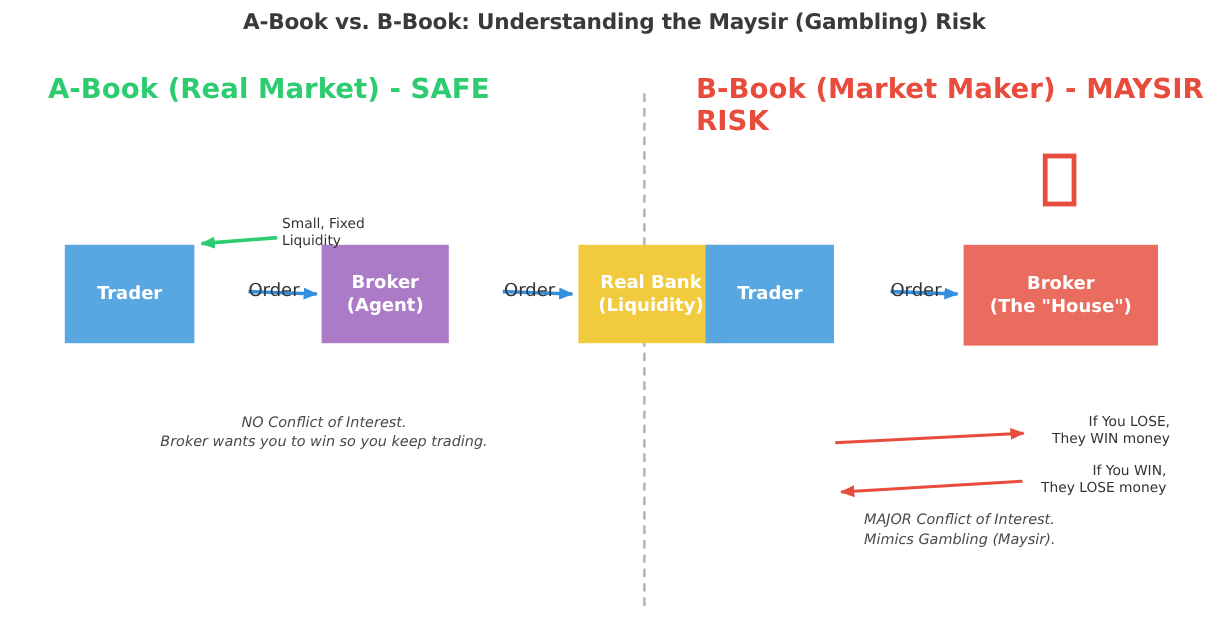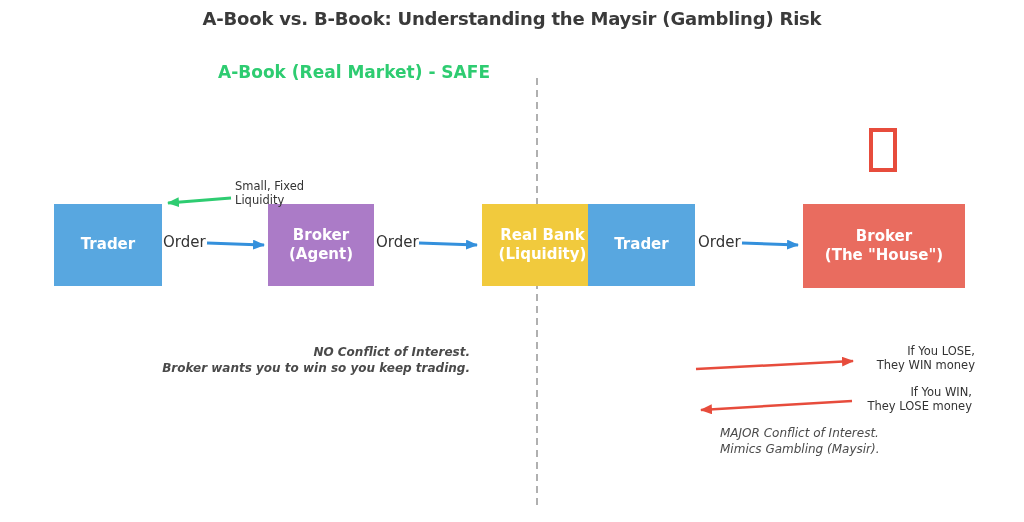--- a/index.html
+++ b/index.html
@@ -17,55 +17,55 @@
 
   .title {
     top: 8px; left: 0; width: 1024px;
     text-align: center;
     font-size: 18px; font-weight: bold;
     color: #3a3a3a;
     letter-spacing: -0.2px;
   }
   .section-header {
     top: 62px;
-    font-size: 17px; font-weight: bold;
-    text-align: right;
+    font-size: 23px; font-weight: bold;
+    text-align: left;
   }
   .section-header.safe  { left: 40px;  width: 450px; color: var(--safe-green, #2ecc71); }
   .section-header.risk  { left: 580px; width: 440px; color: var(--risk-red, #e74c3c); }
 
   .node {
     top: 204px; height: 82px;
     display: flex; align-items: center; justify-content: center;
     color: #ffffff; font-weight: bold; font-size: 15px;
     text-align: center; line-height: 1.3;
   }
   .node.trader-left  { left: 54px;  width: 108px; background: var(--trader-blue, #58a7e0); }
   .node.broker-agent { left: 268px; width: 106px; background: var(--agent-purple, #ab7bc7); }
   .node.real-bank    { left: 482px; width: 121px; background: var(--bank-yellow, #f1ca3d); }
   .node.trader-right { left: 588px; width: 107px; background: var(--trader-blue, #58a7e0); }
   .node.broker-house { left: 803px; width: 162px; height: 84px; background: var(--house-red, #e96c5f); }
 
   .order-label {
     top: 233px;
-    font-size: 15px; color: #333333;
+    font-size: 15px; color: #333333; padding-left: 44px;
   }
   .order-1 { left: 163px; }
   .order-2 { left: 376px; }
   .order-3 { left: 698px; }
 
   .commission-label {
     left: 235px; top: 179px;
     font-size: 11.5px; color: #333333; line-height: 1.22;
   }
   .note {
     font-style: italic; font-size: 12px; color: #4a4a4a; line-height: 1.35;
   }
   .note-left {
-    left: 70px; top: 344px; width: 400px; text-align: right; font-weight: bold;
+    left: 70px; top: 344px; width: 400px; text-align: center;
   }
   .note-right {
     left: 720px; top: 425px; text-align: left;
   }
   .betting-label {
     left: 722px; top: 313px;
     font-size: 16px; font-weight: bold;
     color: var(--risk-red, #e74c3c);
   }
   .payoff-label {
@@ -82,20 +82,21 @@
   svg.overlay { position: absolute; left: 0; top: 0; pointer-events: none; }
 </style>
 </head>
 <body>
 
 <div class="canvas">
 
   <div class="abs title">A-Book vs. B-Book: Understanding the Maysir (Gambling) Risk</div>
 
   <div class="abs section-header safe">A-Book (Real Market) - SAFE</div>
+  <div class="abs section-header risk">B-Book (Market Maker) - MAYSIR RISK</div>
 
   <svg class="overlay" width="1024" height="522" viewBox="0 0 1024 522">
     <defs>
       <marker id="ah-blue" markerUnits="userSpaceOnUse" markerWidth="14" markerHeight="12" refX="11" refY="5" orient="auto">
         <path d="M0,0 L12,5 L0,10 z" fill="#3490dc"></path>
       </marker>
       <marker id="ah-green" markerUnits="userSpaceOnUse" markerWidth="14" markerHeight="12" refX="11" refY="5" orient="auto">
         <path d="M0,0 L12,5 L0,10 z" fill="#2ecc71"></path>
       </marker>
       <marker id="ah-red" markerUnits="userSpaceOnUse" markerWidth="14" markerHeight="12" refX="11" refY="5" orient="auto">

